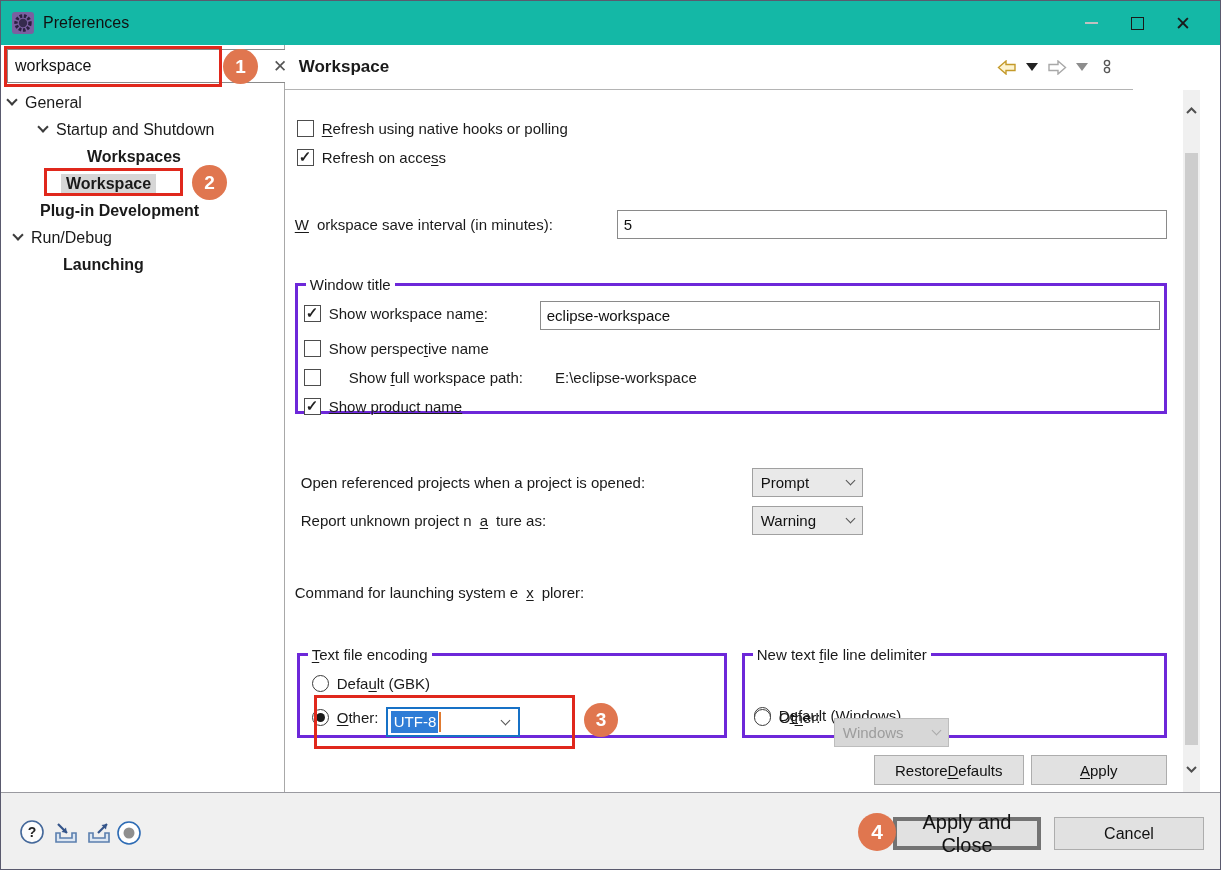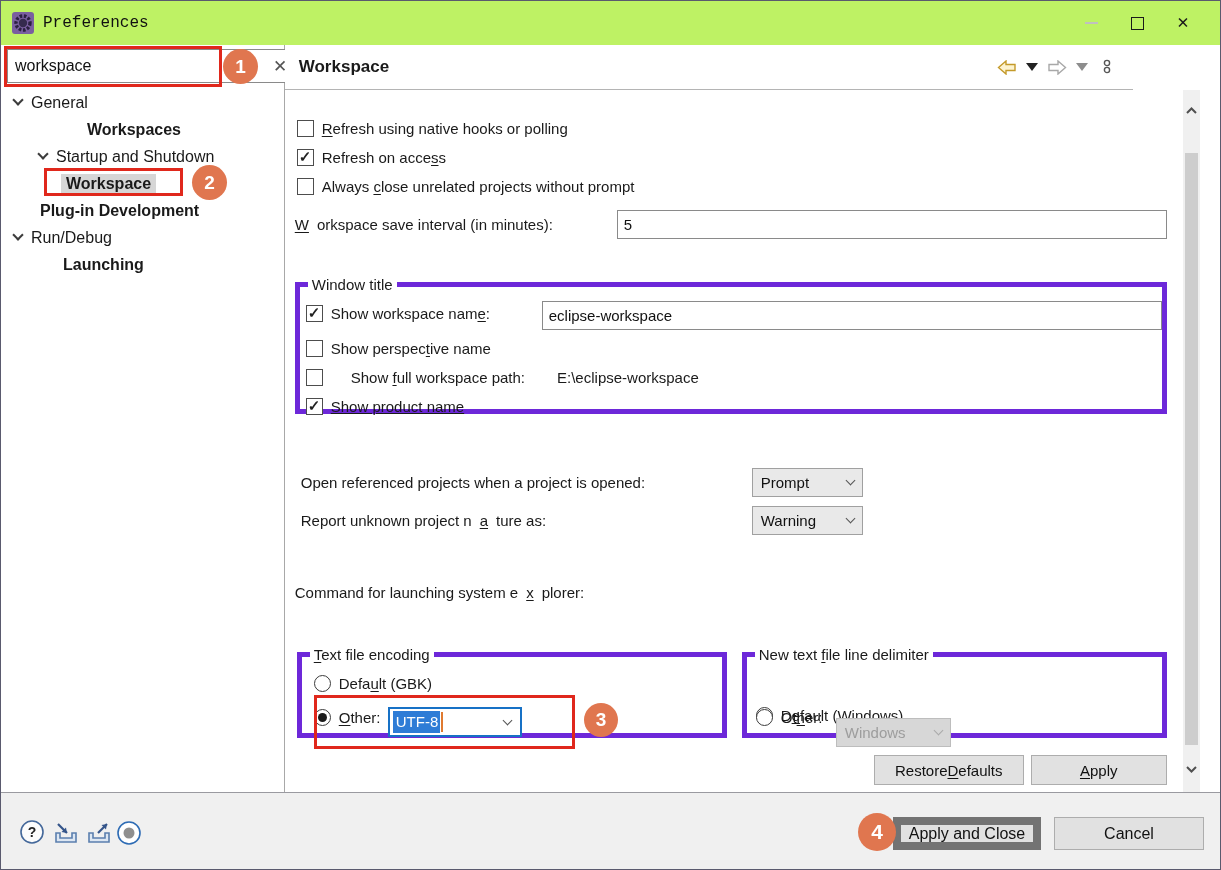--- a/index.html
+++ b/index.html
@@ -3,22 +3,22 @@
 <meta charset="utf-8">
 <style>
   * { margin:0; padding:0; box-sizing:border-box; }
   html,body { background:#cccccc; }
   body { font-family:"Liberation Sans", sans-serif; }
   .window{
     position:relative; width:1221px; height:870px; background:#ffffff;
     border:1px solid #5a5a6e; overflow:hidden; font-size:15px; color:#1a1a1a;
   }
   
-  .titlebar{ position:absolute; left:0; top:0; width:100%; height:44px; background:#bef264;
-    display:flex; align-items:center;font-family:Liberation Mono, monospace; }
+  .titlebar{ position:absolute; left:0; top:0; width:100%; height:44px; background:#14b8a6;
+    display:flex; align-items:center; }
   .titlebar .appicon{ width:24px; height:24px; margin-left:10px; }
   .titlebar .title{ margin-left:8px; font-size:16px; color:#111; }
   .win-controls{ margin-left:auto; display:flex; align-items:center; height:100%; margin-right:14px; }
   .win-btn{ width:46px; height:32px; display:flex; align-items:center; justify-content:center; cursor:default; }
   .glyph-min{ width:13px; height:0; border-top:2px solid #c0c0c0; }
   .glyph-max{ width:13px; height:13px; border:1.5px solid #1a1a1a; }
   .glyph-close{ font-size:19px; color:#1a1a1a; line-height:1; }
   
   .bodyarea{ position:absolute; left:0; top:44px; width:1132px; height:747px; display:flex; }
   .sidebar{ width:306px; height:100%; background:#fff; border-right:1px solid #a8a8a8; position:relative; }
@@ -45,21 +45,21 @@
   .tri.dis{ border-top-color:#8d8d8d; }
   
   .content{ position:absolute; left:0; top:45px; width:915px; height:702px; background:#fff; }
   .row-abs{ position:absolute; display:flex; align-items:center; gap:8px; white-space:nowrap; }
   .checkbox{ width:17px; height:17px; border:1px solid #4d4d4d; background:#fff; position:relative; flex:none; }
   .checkbox.checked::after{ content:"✓"; position:absolute; left:1px; top:-2px; font-size:15px; font-weight:700; color:#222; }
   .radio{ width:17px; height:17px; border:1px solid #3c3c3c; border-radius:50%; background:#fff; position:relative; flex:none; }
   .radio.selected::after{ content:""; position:absolute; left:3px; top:3px; width:9px; height:9px; border-radius:50%; background:#1a1a1a; }
   .tinput{ border:1px solid #8a8a8a; background:#fff; font-family:inherit; font-size:15px; color:#111;
     padding:0 6px; height:29px; outline:none; }
-  fieldset.group{ position:absolute; border:5px solid #6d28d9; }
+  fieldset.group{ position:absolute; border:3px solid #6d28d9; }
   fieldset.group legend{ font-size:15px; color:#1a1a1a; margin-left:8px; padding:0 4px; white-space:nowrap; }
   .combo{ height:29px; background:#e9e9e9; border:1px solid #a0a0a0; display:flex; align-items:center;
     padding:0 8px; gap:14px; font-size:15px; color:#111; cursor:default; }
   .combo .cchev{ width:7px; height:7px; border-right:1.6px solid #555; border-bottom:1.6px solid #555;
     transform:rotate(45deg); margin-top:-4px; margin-left:auto; }
   .combo.disabled{ background:#d7d7d7; border-color:#bdbdbd; color:#9d9d9d; }
   .combo.disabled .cchev{ border-color:#aaa; }
   .combo-focus{ height:30px; background:#fff; border:2px solid #1771c6; display:flex; align-items:center;
     padding:0 3px; font-size:15px; }
   .combo-focus .selblue{ background:#2e7cd6; color:#fff; padding:2px 2px 3px 3px; }
@@ -70,21 +70,21 @@
     display:flex; align-items:center; justify-content:center; cursor:pointer; }
   
   .scrollbar{ position:absolute; right:0; top:0; width:17px; height:702px; background:#f0f0f0; }
   .sb-thumb{ position:absolute; left:2px; top:63px; width:13px; height:592px; background:#cdcdcd; }
   .sb-up{ position:absolute; left:0; top:12px; width:17px; height:18px; }
   .sb-down{ position:absolute; left:0; bottom:14px; width:17px; height:18px; }
   
   .footer{ position:absolute; left:0; top:791px; width:1221px; height:79px; background:#f0f0f0;
     border-top:1px solid #9a9aa0; }
   .foot-icon{ position:absolute; width:30px; height:30px; display:flex; align-items:center; justify-content:center; cursor:pointer; }
-  .btn-applyclose{ position:absolute; left:892px; top:24px; width:148px; height:33px; border:8px solid #737373; font-size:16px; }
+  .btn-applyclose{ position:absolute; left:892px; top:24px; width:148px; height:33px; border:4px solid #737373; font-size:20px; }
   .btn-cancel{ position:absolute; left:1053px; top:24px; width:150px; height:33px; font-size:16px; }
   .btn-restore{ position:absolute; left:589px; top:665px; width:150px; height:30px; }
   .btn-apply{ position:absolute; left:746px; top:665px; width:136px; height:30px; }
   
   .ann-box{ position:absolute; border:3px solid #e0281c; z-index:40; pointer-events:none; }
   .badge{ position:absolute; background:#e0764f; color:#fff; font-weight:700; border-radius:50%;
     display:flex; align-items:center; justify-content:center; z-index:50; pointer-events:none; }
   u{ text-underline-offset:2px; }
 </style>
 </head>
@@ -113,30 +113,30 @@
   </div>
 
   <div class="bodyarea">
 
     <div class="sidebar">
       <div class="searchbox">
         <input type="text" value="workspace" style="">
         <button class="search-clear">✕</button>
       </div>
       <div class="tree">
-        <div class="tree-row" style="padding-left:13px;">
+        <div class="tree-row" style="padding-left:7px;">
           <span class="chev"></span>
           <span>General</span>
-        </div>
-        <div class="tree-row bold" style="padding-left:86px;">
-          <span>Workspaces</span>
         </div>
         <div class="tree-row" style="padding-left:38px;">
           <span class="chev"></span>
           <span>Startup and Shutdown</span>
+        </div>
+        <div class="tree-row bold" style="padding-left:86px;">
+          <span>Workspaces</span>
         </div>
         <div class="tree-row bold" style="padding-left:60px;">
           <span class="sel">Workspace</span>
         </div>
         <div class="tree-row bold" style="padding-left:39px;">
           <span>Plug-in Development</span>
         </div>
         <div class="tree-row" style="padding-left:13px;">
           <span class="chev"></span>
           <span>Run/Debug</span>
@@ -168,24 +168,20 @@
 
       <div class="content">
 
         <div class="row-abs" style="left:12px; top:30px;">
           <span class="checkbox"></span>
           <span><u>R</u>efresh using native hooks or polling</span>
         </div>
         <div class="row-abs" style="left:12px; top:59px;">
           <span class="checkbox checked"></span>
           <span>Refresh on acce<u>s</u>s</span>
-        </div>
-        <div class="row-abs" style="left:12px; top:88px;">
-          <span class="checkbox"></span>
-          <span>Always <u>c</u>lose unrelated projects without prompt</span>
         </div>
 
         <span class="row-abs" style="left:10px; top:126px;"><u>W</u>orkspace save interval (in minutes):</span>
         <input class="tinput" style="position: absolute; left: 332px; top: 120px; width: 550px;" value="5">
 
         <fieldset class="group" style="left:10px; top:186px; width:872px; height:138px;">
           <legend>Window title</legend>
           <div class="row-abs" style="left:6px; top:12px;">
             <span class="checkbox checked"></span>
             <span>Show workspace nam<u>e</u>:</span>

